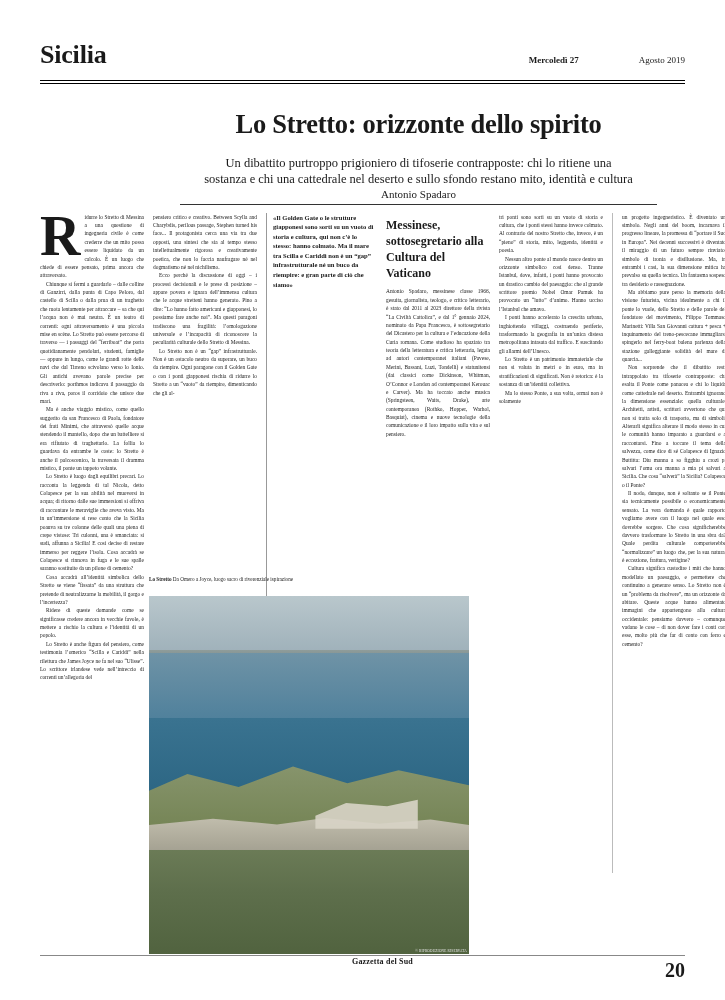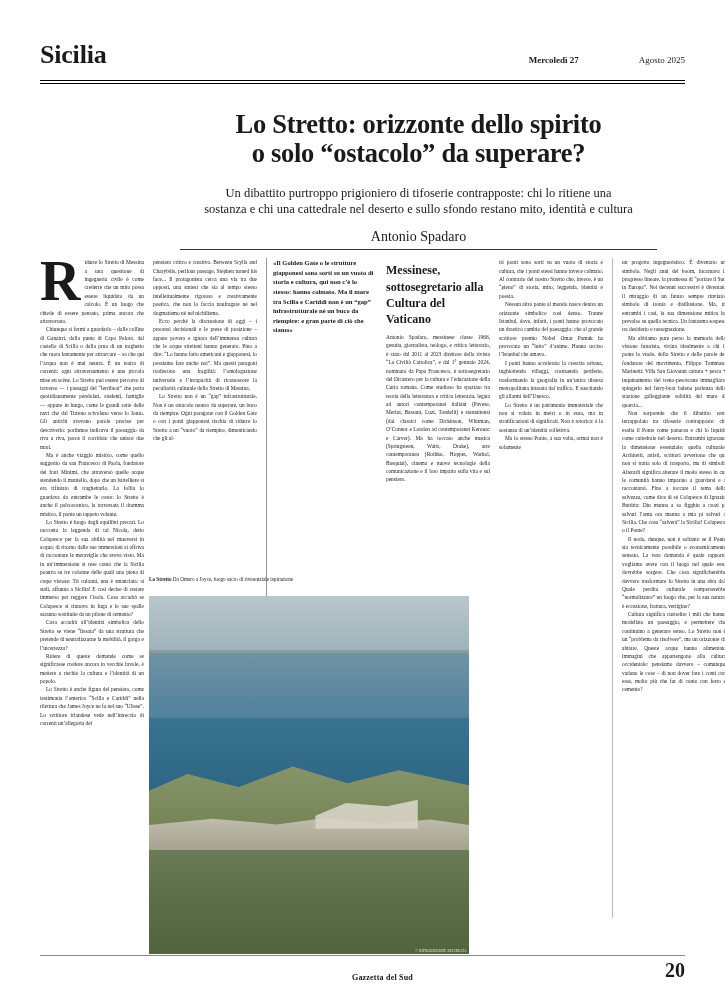--- a/index.html
+++ b/index.html
@@ -72,22 +72,22 @@
     font-size: 10px;
     margin-top: 10px;
     font-family: "Liberation Serif", serif;
   }
   .subhead {
     font-size: 12.5px;
     line-height: 1.3;
     margin-top: 3px;
   }
   .byline {
-    font-size: 14px;
-    margin-top: 12px;
+    font-size: 11px;
+    margin-top: 0;
     padding-bottom: 4px;
   }
   .byline-rule {
     border-bottom: 0.6px solid #333;
     margin: 0 0 0 0;
   }
 
   
   .grid {
     display: flex;
@@ -228,47 +228,46 @@
   .footer-rule {
     position: absolute;
     left: 40px; right: 40px;
     bottom: 44px;
     border-bottom: 0.6px solid #888;
   }
   .footer-name {
     font-weight: bold;
     font-size: 8px;
     letter-spacing: .2px;
-    margin: 0 auto;
+    margin: 16px auto;
   }
   .page-num {
     font-weight: bold;
     font-size: 20px;
   }
   .spacer { width: 60px; }
 </style>
 </head>
 <body>
 
 <div class="page">
 
   <div class="masthead">
     <div class="masthead-title">Sicilia</div>
     <div class="masthead-right">
       <span class="masthead-date-bold">Mercoledì 27</span>
-      <span>Agosto 2025</span>
+      <span>Agosto 2019</span>
     </div>
   </div>
   <div class="masthead-rule"></div>
   <div class="masthead-rule2"></div>
 
   <div class="headline-wrap">
     <h1 class="headline">
       <span>Lo Stretto: orizzonte dello spirito</span><br>
-      <span>o solo “ostacolo” da superare?</span>
     </h1>
     <div class="subhead">
       <span>Un dibattito purtroppo prigioniero di tifoserie contrapposte: chi lo ritiene una</span><br>
       <span>sostanza e chi una cattedrale nel deserto e sullo sfondo restano mito, identità e cultura</span>
     </div>
     <div class="byline">Antonio Spadaro</div>
     <div class="byline-rule"></div>
   </div>
 
   <div class="grid">

